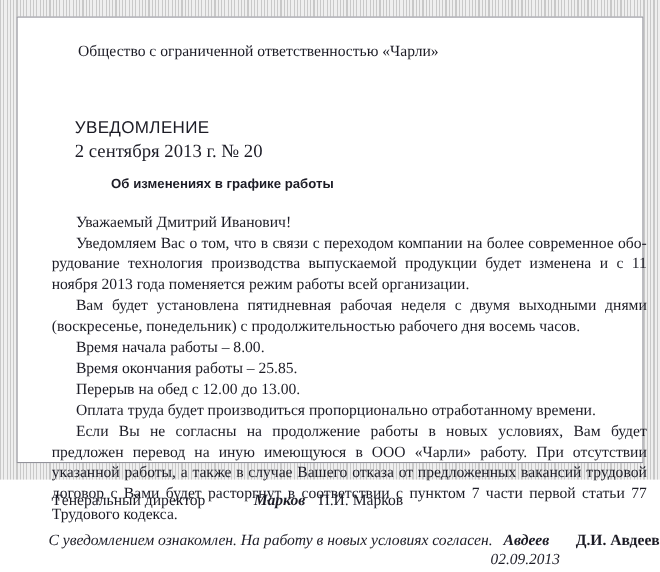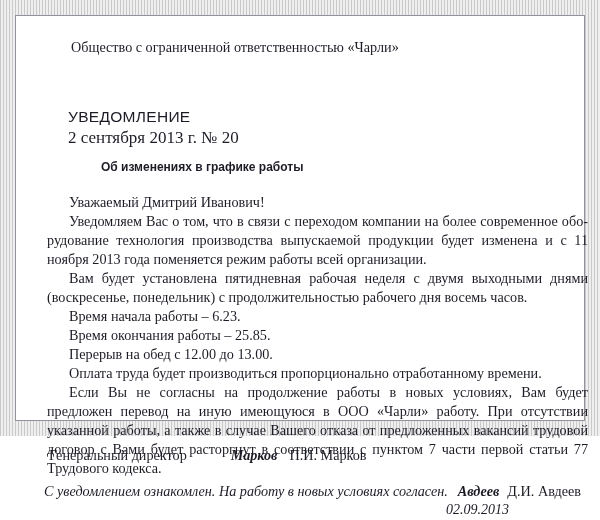--- a/index.html
+++ b/index.html
@@ -95,21 +95,21 @@
     position: absolute;
     left: 28px;
     top: 467px;
     display: flex;
     align-items: flex-start;
     font-size: 14.2px;
     font-style: italic;
     white-space: nowrap;
   }
   .ack-autograph { font-weight: 700; margin-left: 10px; }
-  .ack-name { font-style: normal; margin-left: 8px; }
+  .ack-name { font-style: normal; margin-left: 24px; font-weight: bold; }
   .ack-date {
     position: absolute;
     left: 430px;
     top: 486px;
     font-style: italic;
     font-size: 14px;
   }
 </style>
 </head>
 <body>
@@ -123,21 +123,21 @@
 
 
     <div class="doc-title">УВЕДОМЛЕНИЕ</div>
     <div class="doc-date">2 сентября 2013 г. № 20</div>
     <div class="subject">Об изменениях в графике работы</div>
 
     <div class="body-text">
       <p>Уважаемый Дмитрий Иванович!</p>
       <p>Уведомляем Вас о том, что в связи с переходом компании на более современное обо­рудование технология производства выпускаемой продукции будет изменена и с 11 ноября 2013 года поменяется режим работы всей организации.</p>
       <p>Вам будет установлена пятидневная рабочая неделя с двумя выходными днями (воскресе­нье, понедельник) с продолжительностью рабочего дня восемь часов.</p>
-      <p>Время начала работы – 6.23.</p>
+      <p>Время начала работы – 8.00.</p>
       <p>Время окончания работы – 25.85.</p>
       <p>Перерыв на обед с 12.00 до 13.00.</p>
       <p>Оплата труда будет производиться пропорционально отработанному времени.</p>
       <p>Если Вы не согласны на продолжение работы в новых условиях, Вам будет предложен перевод на иную имеющуюся в ООО «Чарли» работу. При отсутствии указанной работы, а также в случае Вашего отказа от предложенных вакансий трудовой договор с Вами будет расторгнут в соответствии с пунктом 7 части первой статьи 77 Трудового кодекса.</p>
     </div>
 
     <div class="sig-row">
       <span>Генеральный директор</span>
       <span class="sig-autograph">Марков</span>
       <span class="sig-name">П.И. Марков</span>

